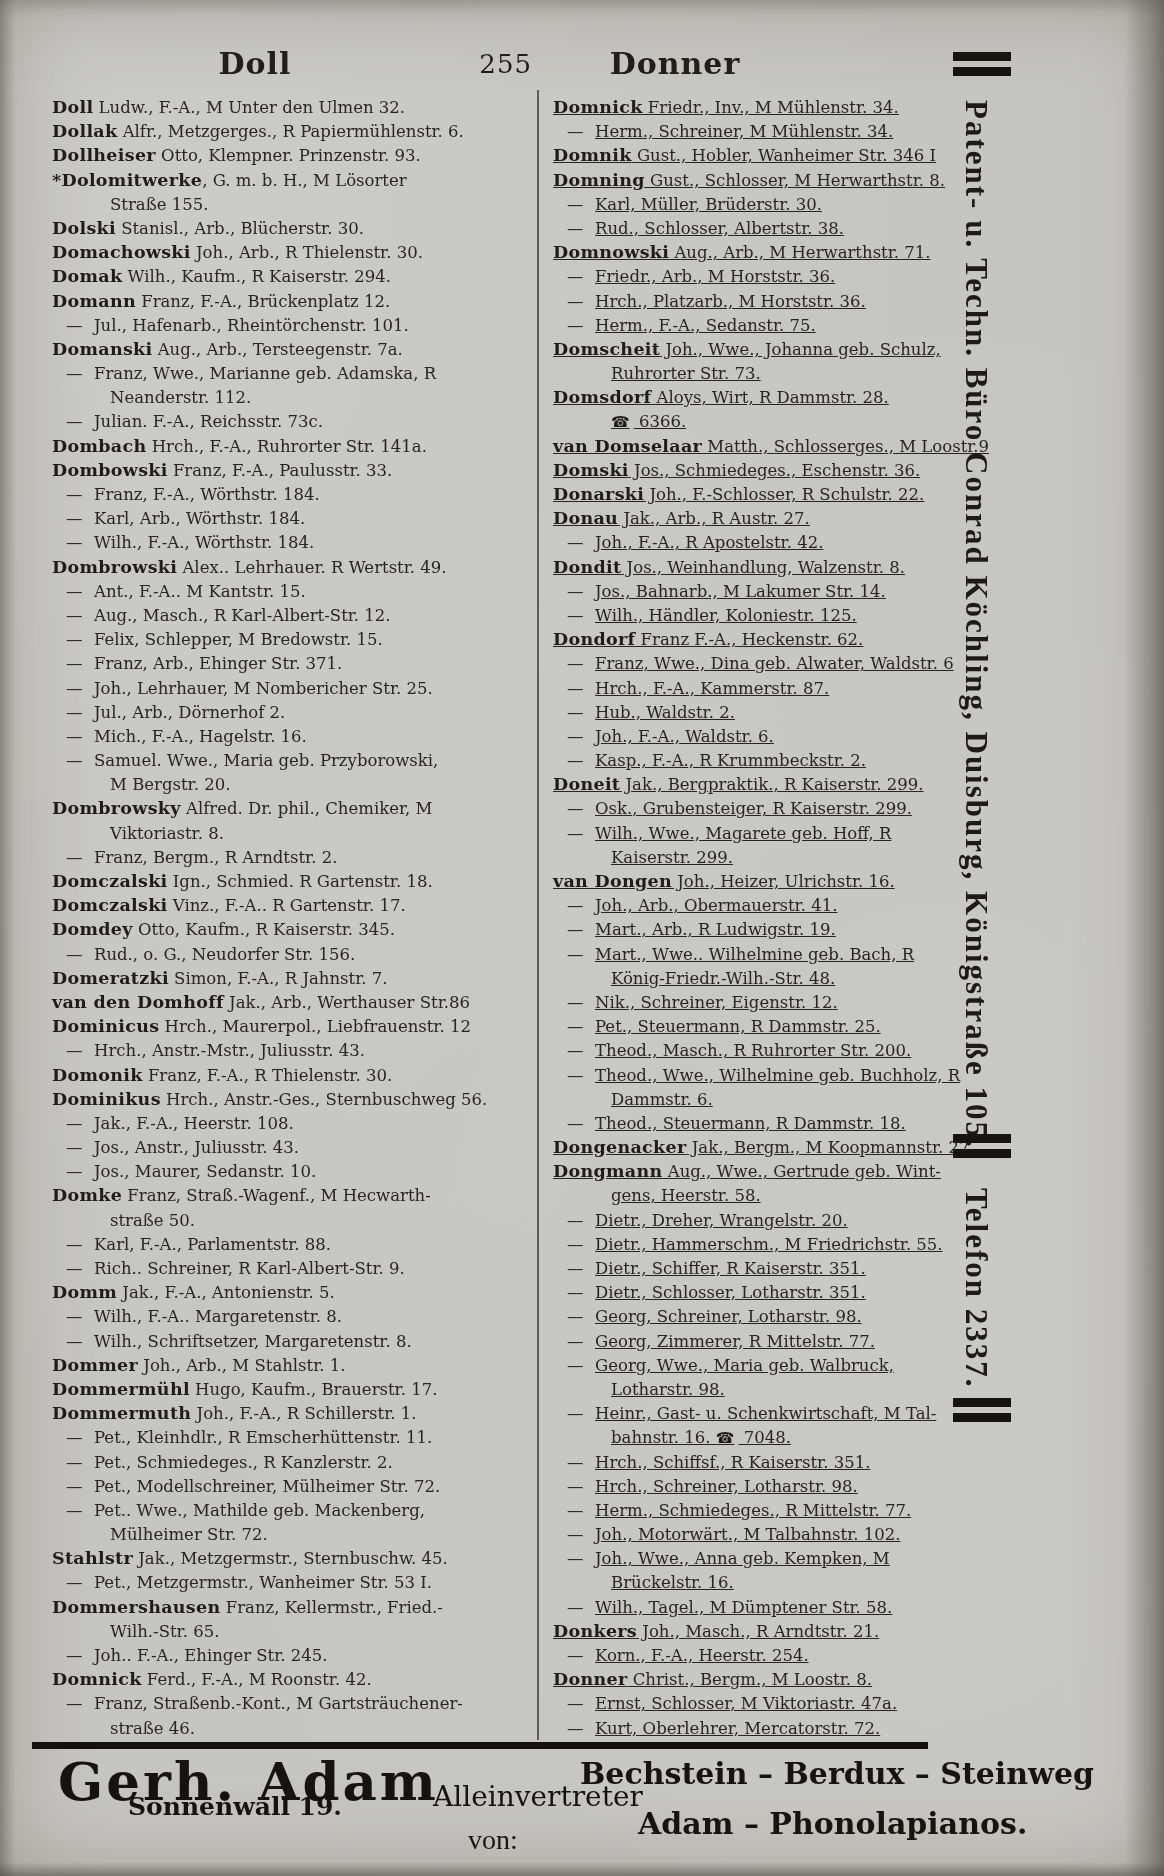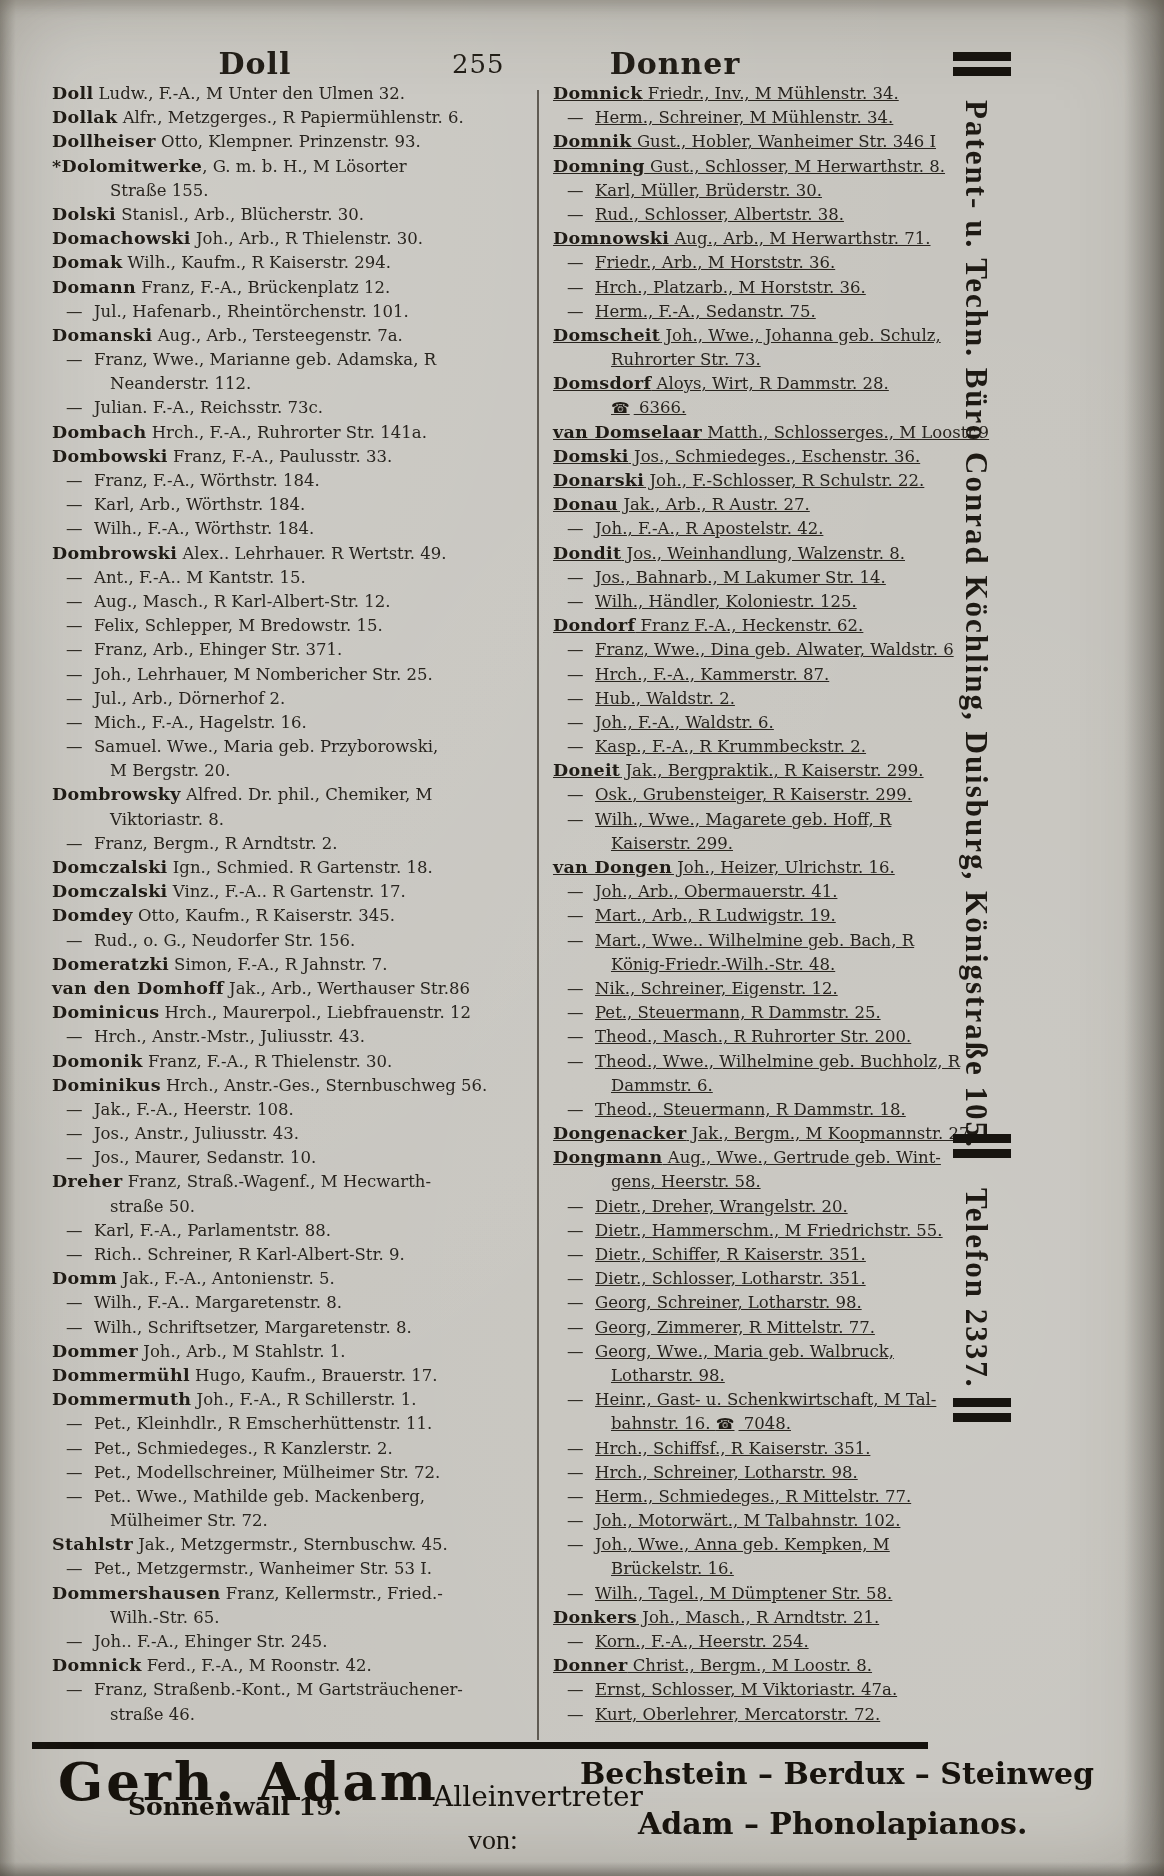--- a/index.html
+++ b/index.html
@@ -15,25 +15,25 @@
     overflow:hidden;
   }
   .vignette { position:absolute; inset:0; box-shadow: inset 0 0 90px rgba(70,62,48,0.30), inset 0 6px 14px rgba(60,52,40,0.25); pointer-events:none; z-index:50; }
   .edge-right { position:absolute; top:0; right:0; width:40px; height:100%; background:linear-gradient(to right, rgba(0,0,0,0), rgba(44,40,33,0.42)); z-index:40; }
   .edge-left  { position:absolute; top:0; left:0; width:16px; height:100%; background:linear-gradient(to right, rgba(44,40,33,0.25), rgba(0,0,0,0)); z-index:40; }
   .edge-bottom{ position:absolute; left:0; bottom:0; width:100%; height:14px; background:linear-gradient(to bottom, rgba(0,0,0,0), rgba(44,40,33,0.40)); z-index:40; }
 
   
   .hdr { position:absolute; top:46px; font-weight:bold; font-size:30px; letter-spacing:1px; color:#221e18; }
   #hdr-left  { left:185px; width:140px; text-align:center; }
-  #hdr-num   { left:452px; width:80px;  text-align:left; font-weight:normal; font-size:26px; top:49px; }
+  #hdr-num   { left:452px; width:80px;  text-align:right; font-weight:normal; font-size:26px; top:49px; }
   #hdr-right { left:590px; width:170px; text-align:center; }
 
   
-  .col { position:absolute; top:81px; font-size:16.5px; line-height:25px; }
+  .col { position:absolute; top:92px; font-size:16.5px; line-height:31px; }
   #col-left  { left:52px;  width:472px; }
   #col-right { left:553px; width:372px;text-decoration:underline; }
   #col-divider { position:absolute; left:537px; top:90px; width:2px; height:1650px; background:rgba(60,55,46,0.75); }
   .line { height:24.2px; white-space:nowrap; overflow:visible; }
   .dashline { padding-left:14px; }
   .cont { padding-left:58px; }
   .nm { font-weight:bold; font-size:17.5px; letter-spacing:0.3px; color:#201c16; }
   .dash { display:inline-block; width:28px; }
   .tel { font-family:"DejaVu Sans", sans-serif; font-size:15px; margin-right:4px; color:#201c16; }
 
@@ -105,21 +105,21 @@
     <div class="line dashline"><span class="dash">—</span>Rud., o. G., Neudorfer Str. 156.</div>
     <div class="line"><b class="nm">Domeratzki</b> Simon, F.-A., R Jahnstr. 7.</div>
     <div class="line"><b class="nm">van den Domhoff</b> Jak., Arb., Werthauser Str.86</div>
     <div class="line"><b class="nm">Dominicus</b> Hrch., Maurerpol., Liebfrauenstr. 12</div>
     <div class="line dashline"><span class="dash">—</span>Hrch., Anstr.-Mstr., Juliusstr. 43.</div>
     <div class="line"><b class="nm">Domonik</b> Franz, F.-A., R Thielenstr. 30.</div>
     <div class="line"><b class="nm">Dominikus</b> Hrch., Anstr.-Ges., Sternbuschweg 56.</div>
     <div class="line dashline"><span class="dash">—</span>Jak., F.-A., Heerstr. 108.</div>
     <div class="line dashline"><span class="dash">—</span>Jos., Anstr., Juliusstr. 43.</div>
     <div class="line dashline"><span class="dash">—</span>Jos., Maurer, Sedanstr. 10.</div>
-    <div class="line"><b class="nm">Dreher</b> Franz, Straß.-Wagenf., M Hecwarth-</div>
+    <div class="line"><b class="nm">Domke</b> Franz, Straß.-Wagenf., M Hecwarth-</div>
     <div class="line cont">straße 50.</div>
     <div class="line dashline"><span class="dash">—</span>Karl, F.-A., Parlamentstr. 88.</div>
     <div class="line dashline"><span class="dash">—</span>Rich.. Schreiner, R Karl-Albert-Str. 9.</div>
     <div class="line"><b class="nm">Domm</b> Jak., F.-A., Antonienstr. 5.</div>
     <div class="line dashline"><span class="dash">—</span>Wilh., F.-A.. Margaretenstr. 8.</div>
     <div class="line dashline"><span class="dash">—</span>Wilh., Schriftsetzer, Margaretenstr. 8.</div>
     <div class="line"><b class="nm">Dommer</b> Joh., Arb., M Stahlstr. 1.</div>
     <div class="line"><b class="nm">Dommermühl</b> Hugo, Kaufm., Brauerstr. 17.</div>
     <div class="line"><b class="nm">Dommermuth</b> Joh., F.-A., R Schillerstr. 1.</div>
     <div class="line dashline"><span class="dash">—</span>Pet., Kleinhdlr., R Emscherhüttenstr. 11.</div>

